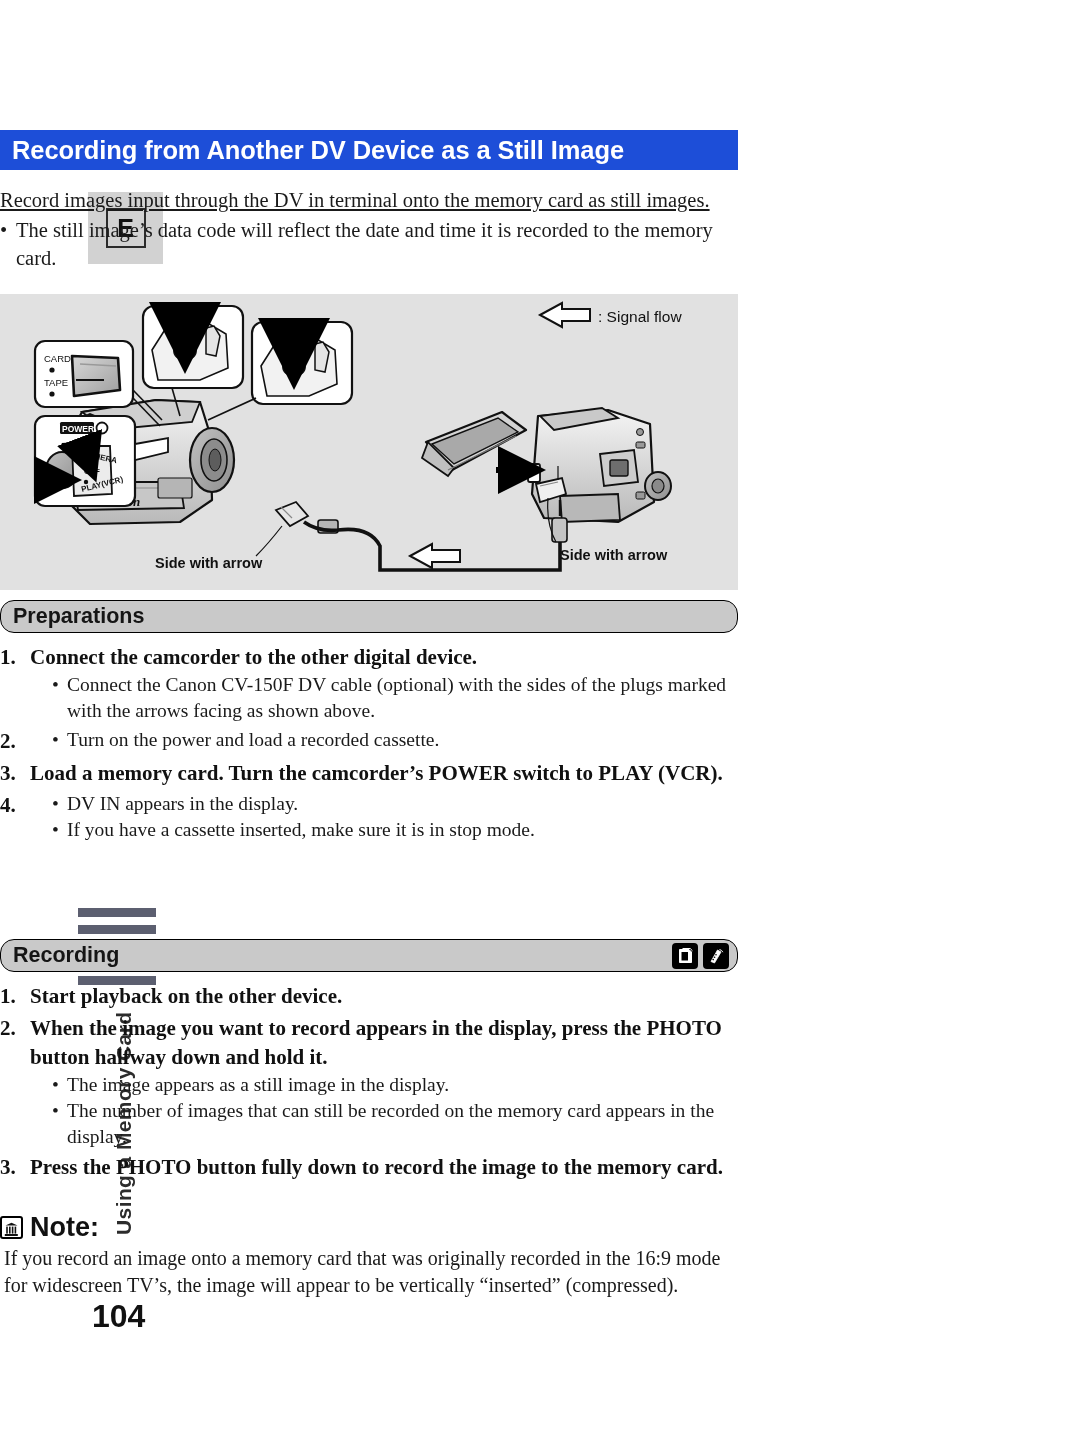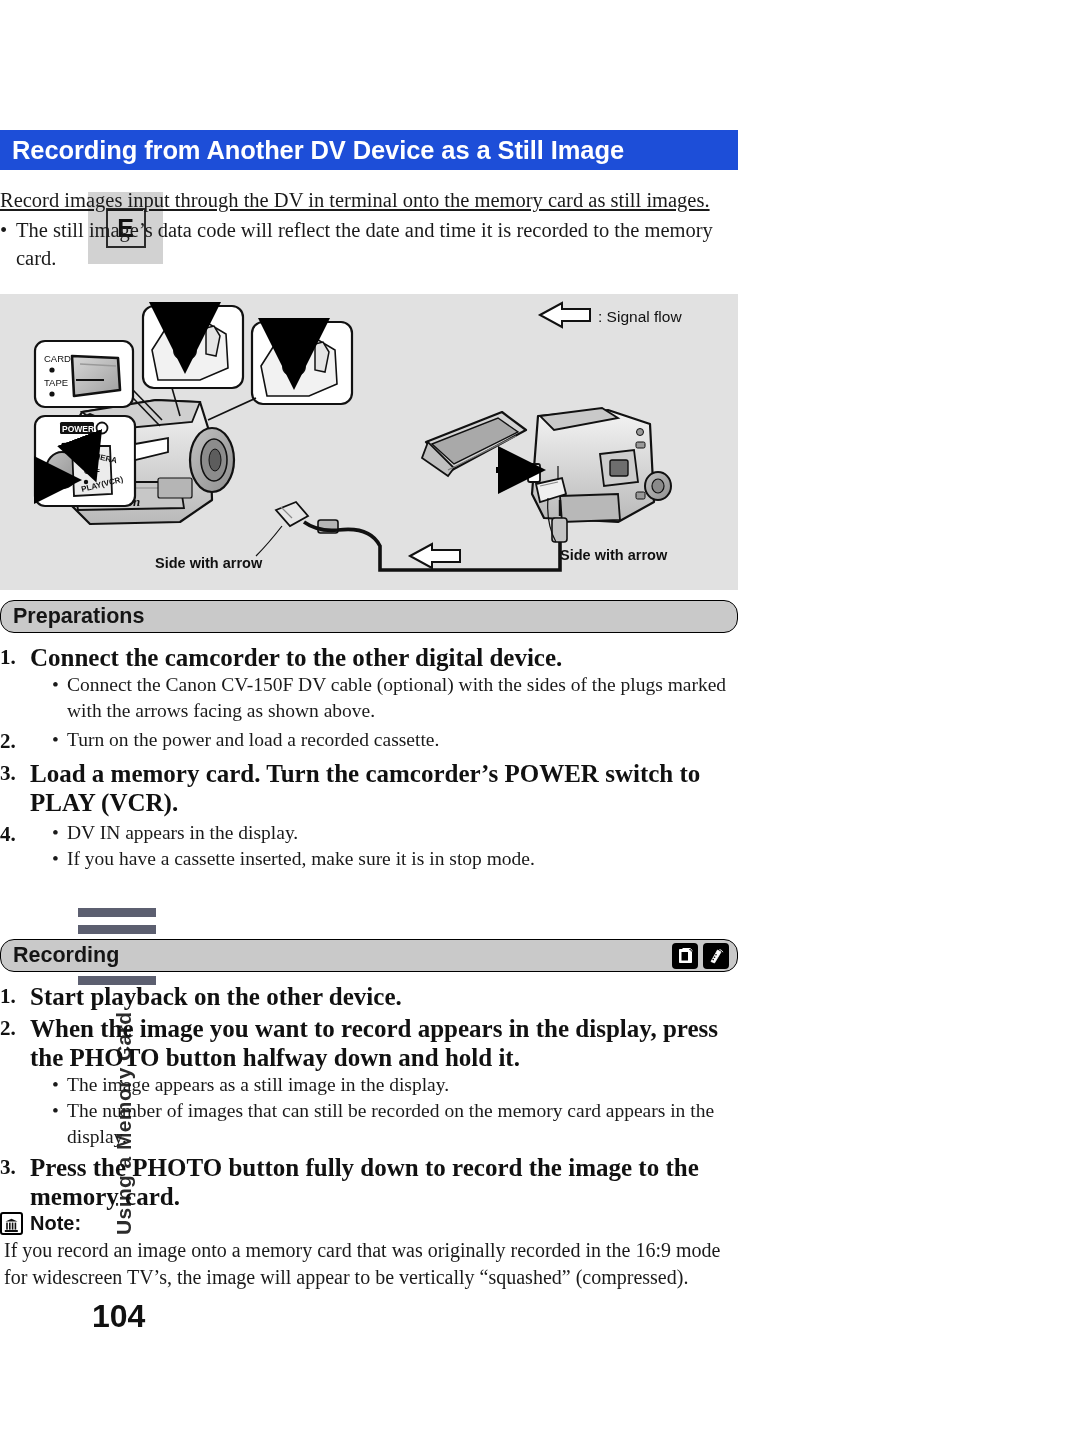--- a/index.html
+++ b/index.html
@@ -188,21 +188,21 @@
   .step .num {
     flex: 0 0 30px;
     font-weight: bold;
     font-size: 21px;
     line-height: 29px;
     color: #111;
   }
   .step .body { flex: 1; }
   .step .head {
     font-weight: bold;
-    font-size: 25px;
+    font-size: 21px;
     line-height: 29px;
     color: #111;
   }
   .sub {
     display: flex;
     font-size: 19.5px;
     line-height: 26px;
     color: #1a1a1a;
     margin-left: 22px;
   }
@@ -220,21 +220,21 @@
   }
   .note-head {
     display: flex;
     align-items: center;
     gap: 7px;
     margin-bottom: 2px;
   }
   .note-head .label {
     font-family: "Liberation Sans", sans-serif;
     font-weight: bold;
-    font-size: 20px;
+    font-size: 27px;
     color: #111;
   }
   .note-icon {
     width: 23px;
     height: 23px;
     border: 2px solid #000;
     border-radius: 3px;
     display: flex;
     align-items: flex-end;
     justify-content: center;
@@ -557,15 +557,15 @@
         <rect x="5" y="4.6" width="1.6" height="7" fill="#111"></rect>
         <rect x="7.8" y="4.6" width="1.6" height="7" fill="#111"></rect>
         <rect x="10.6" y="4.6" width="1.6" height="7" fill="#111"></rect>
         <rect x="0.8" y="12" width="13" height="2" fill="#111"></rect>
       </svg>
     </span>
     <span class="label">Note:</span>
   </div>
   <div class="note-body">
     <span class="dot">•</span>
-    <span class="ntext">If you record an image onto a memory card that was originally recorded in the 16:9 mode for widescreen TV’s, the image will appear to be vertically “squashed” (compressed).</span>
+    <span class="ntext">If you record an image onto a memory card that was originally recorded in the 16:9 mode for widescreen TV’s, the image will appear to be vertically “inserted” (compressed).</span>
   </div>
 </div>
 
 </body></html>

